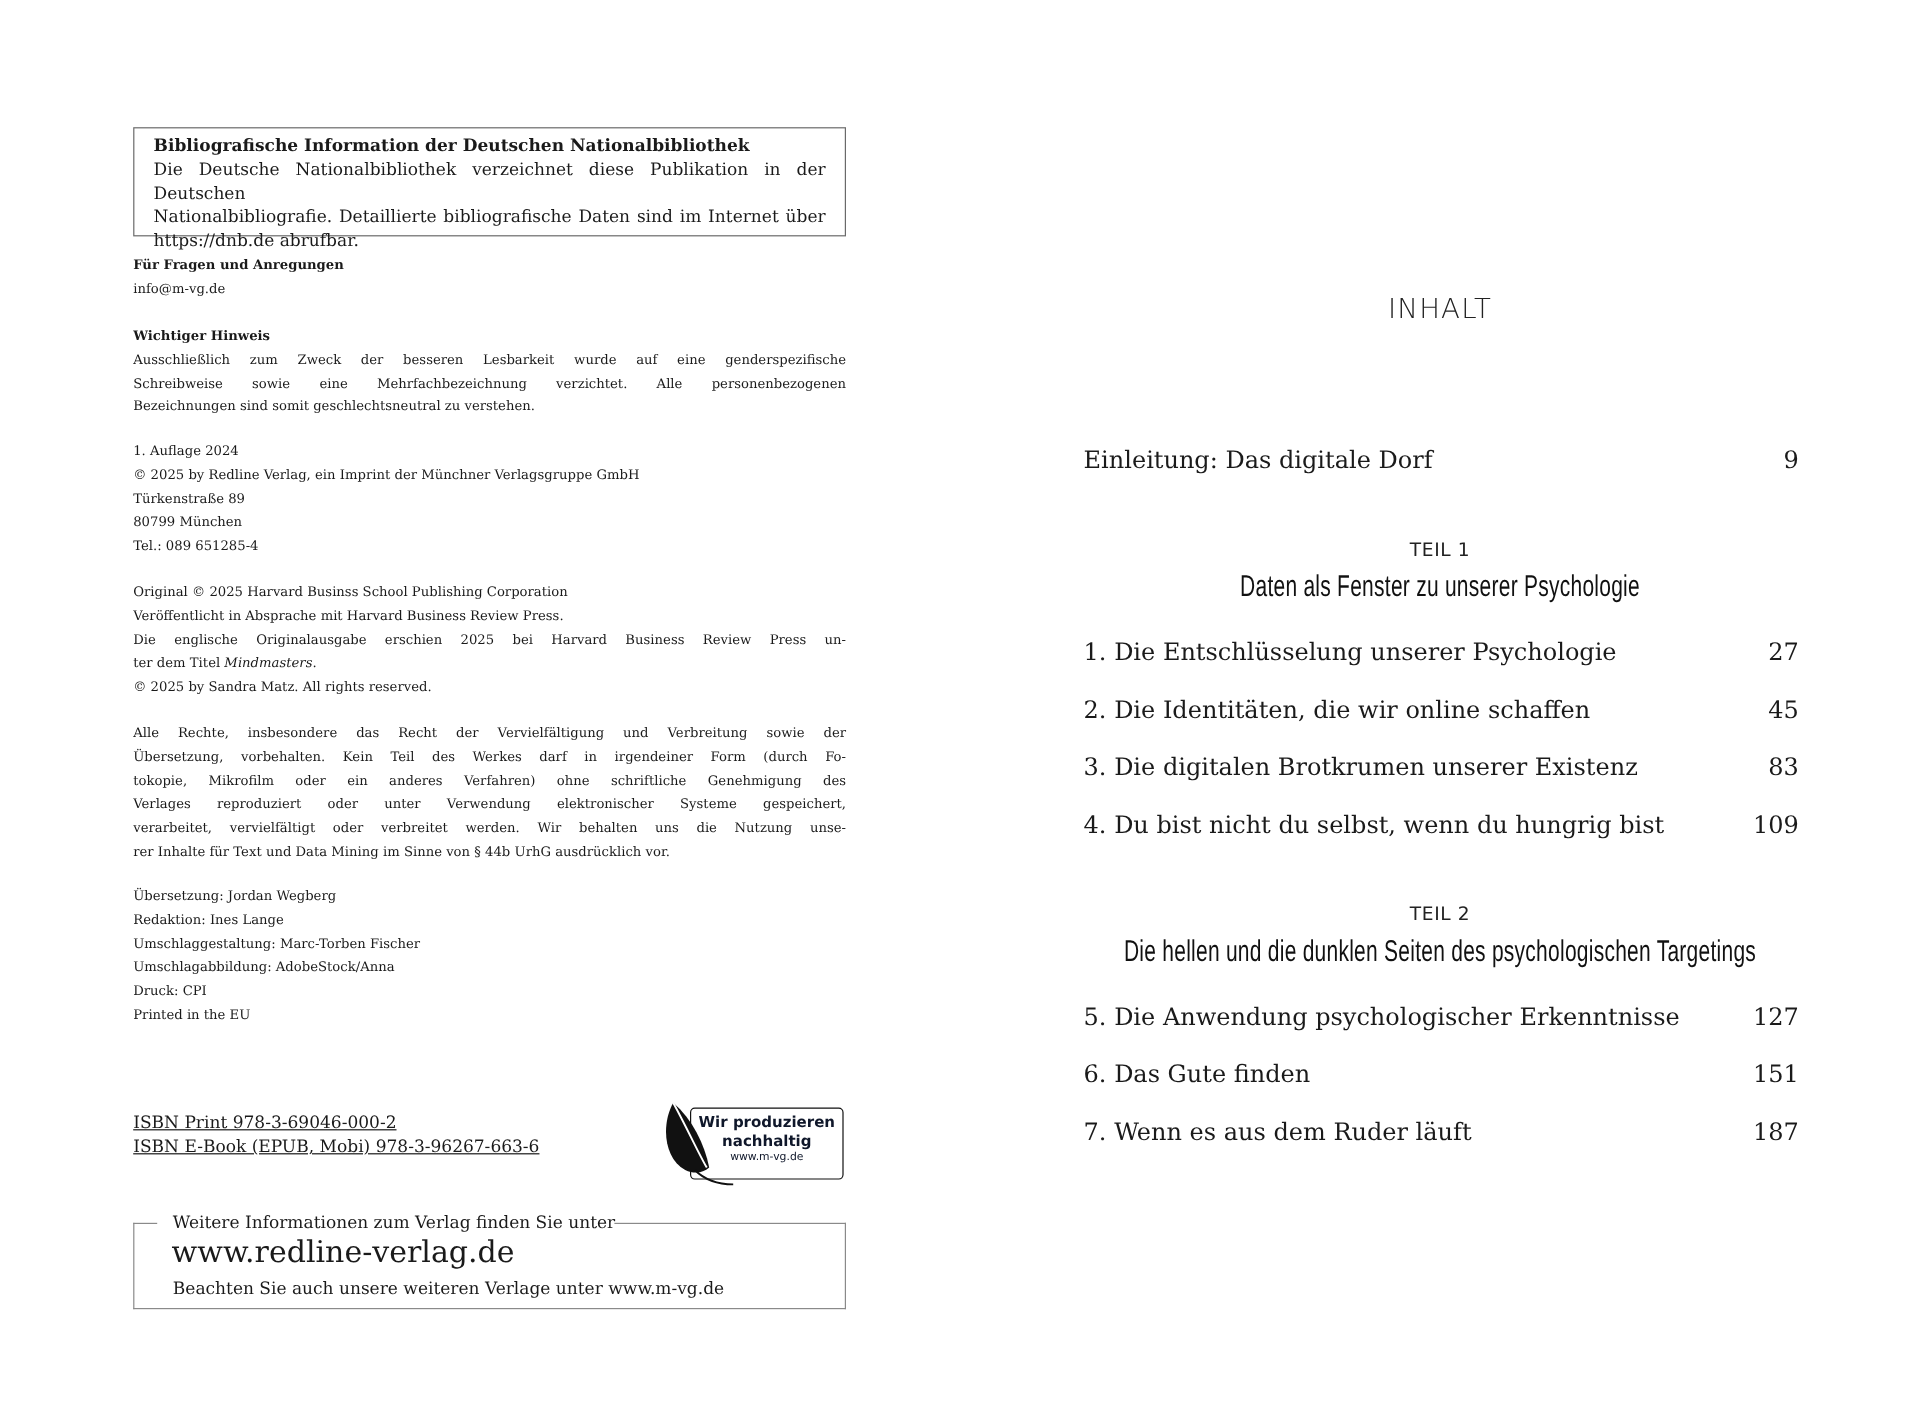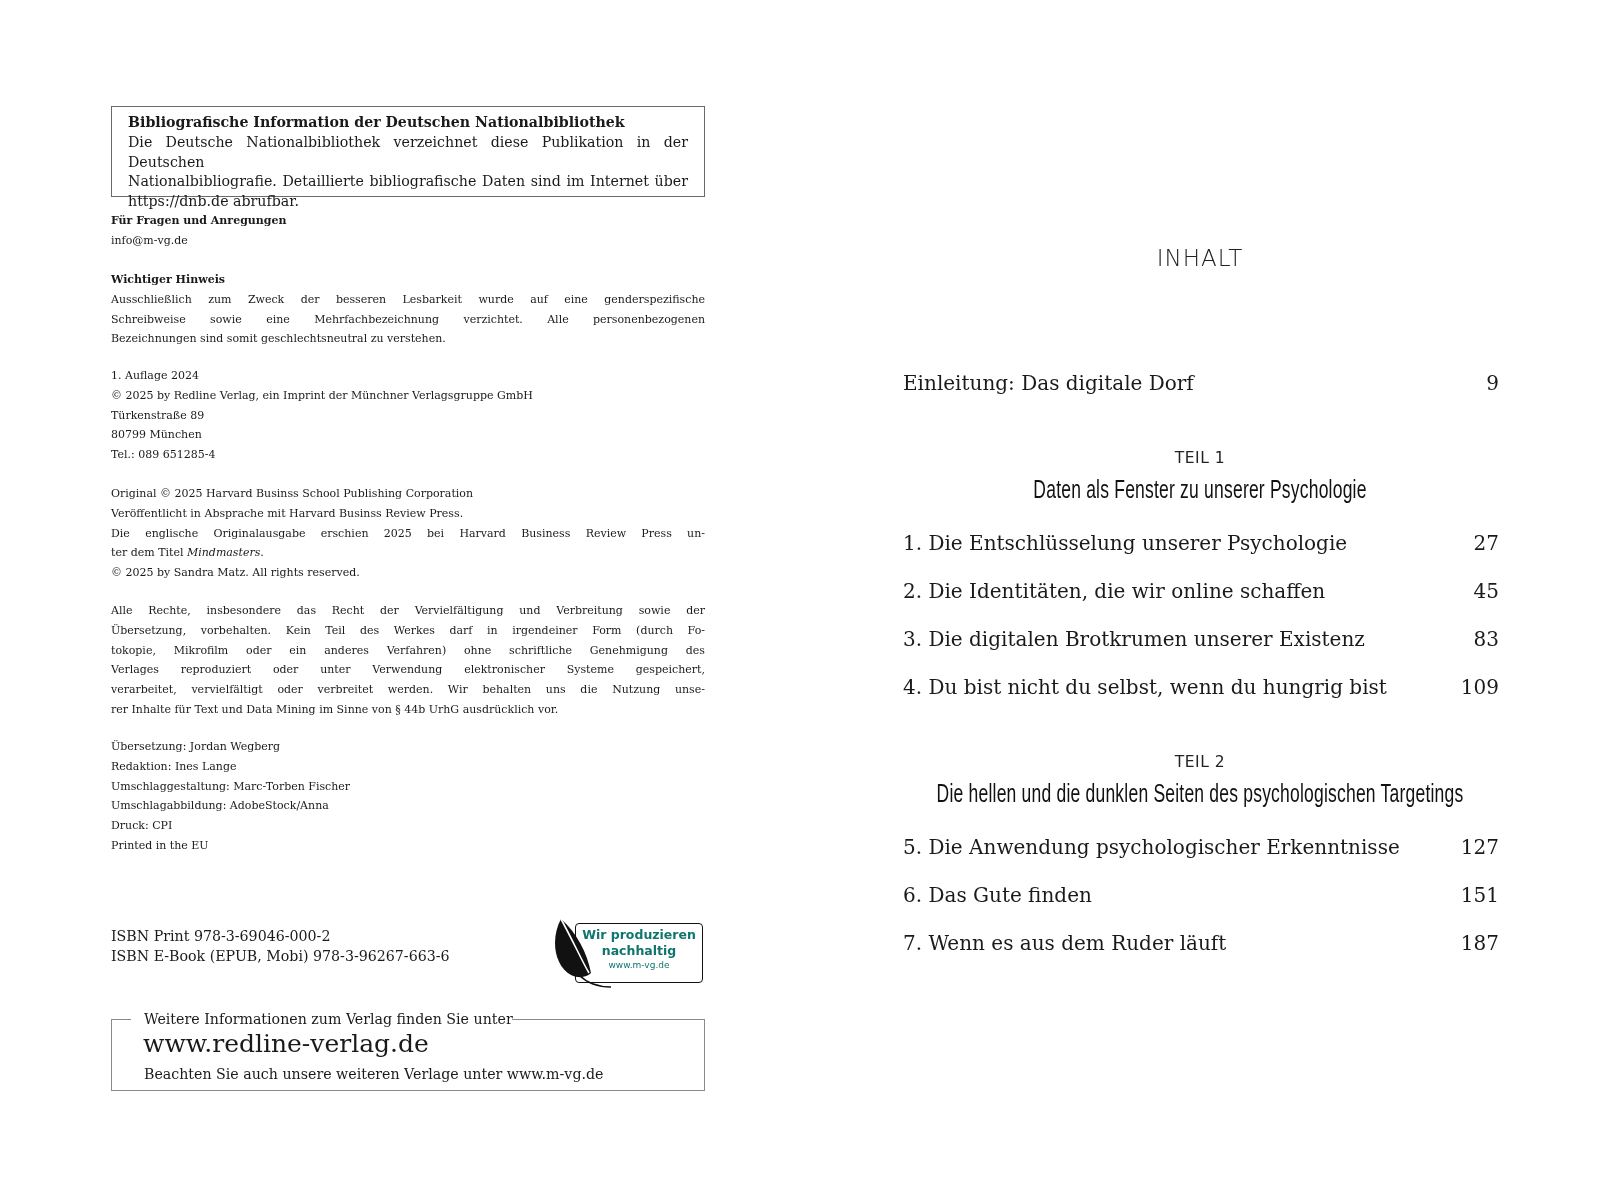--- a/index.html
+++ b/index.html
@@ -13,27 +13,27 @@
   .imprint p { margin: 0; }
   .bold { font-weight: bold; }
   .justify { text-align: justify; }
 
   .dnb-box { position: absolute; left: 111px; top: 106px; width: 594px; height: 91px;
              border: 1px solid #6a6a6a; box-sizing: border-box; padding: 6px 16px 0 16px;
              font-size: 14.2px; line-height: 19.8px; }
   .dnb-box p { margin: 0; }
 
   .isbn { position: absolute; left: 111px; top: 926px; font-size: 14.2px; line-height: 20px; }
-  .isbn p { margin: 0; }
+  .isbn p { margin: 0; text-decoration: underline; }
 
   .badge { position: absolute; left: 553px; top: 917px; width: 152px; height: 70px; }
   .badge-box { position: absolute; left: 22px; top: 6px; width: 128px; height: 60px;
                border: 1.5px solid #111; border-radius: 4px; box-sizing: border-box; }
   .badge-text { position: absolute; left: 22px; top: 10px; width: 128px; text-align: center;
-                font-family: "DejaVu Sans", sans-serif; color: #0f766e; }
+                font-family: "DejaVu Sans", sans-serif; color: #0f172a; }
   .badge-l1 { font-size: 12.5px; font-weight: bold; line-height: 16px; }
   .badge-l2 { font-size: 12.5px; font-weight: bold; line-height: 16px; }
   .badge-l3 { font-size: 9px; line-height: 13px; }
   .leaf { position: absolute; left: 0; top: 0; }
 
   .web-box { position: absolute; left: 111px; top: 1019px; width: 594px; height: 72px;
              border: 1px solid #8a8a8a; border-top: none; box-sizing: border-box; }
   .web-top-left { position: absolute; left: 111px; top: 1019px; width: 20px; border-top: 1px solid #8a8a8a; }
   .web-top-right { position: absolute; left: 512px; top: 1019px; width: 193px; border-top: 1px solid #8a8a8a; }
   .web-caption { position: absolute; left: 144px; top: 1009px; font-size: 14.2px; line-height: 20px; }
@@ -78,21 +78,21 @@
   <div class="imprint" style="top: 366px;">
     <p>1. Auflage 2024</p>
     <p>© 2025 by Redline Verlag, ein Imprint der Münchner Verlagsgruppe GmbH</p>
     <p>Türkenstraße 89</p>
     <p>80799 München</p>
     <p>Tel.: 089 651285-4</p>
   </div>
 
   <div class="imprint" style="top: 484px;">
     <p>Original © 2025 Harvard Businss School Publishing Corporation</p>
-    <p>Veröffentlicht in Absprache mit Harvard Businss Review Press.</p>
+    <p>Veröffentlicht in Absprache mit Harvard Business Review Press.</p>
     <p style="text-align: justify; text-align-last: justify;">Die englische Originalausgabe erschien 2025 bei Harvard Business Review Press un-</p>
     <p><span>ter dem Titel </span><i>Mindmasters</i><span>.</span></p>
     <p>© 2025 by Sandra Matz. All rights reserved.</p>
   </div>
 
   <div class="imprint" style="top: 601px;">
     <p style="text-align: justify; text-align-last: justify;">Alle Rechte, insbesondere das Recht der Vervielfältigung und Verbreitung sowie der</p>
     <p style="text-align: justify; text-align-last: justify;">Übersetzung, vorbehalten. Kein Teil des Werkes darf in irgendeiner Form (durch Fo-</p>
     <p style="text-align: justify; text-align-last: justify;">tokopie, Mikrofilm oder ein anderes Verfahren) ohne schriftliche Genehmigung des</p>
     <p style="text-align: justify; text-align-last: justify;">Verlages reproduziert oder unter Verwendung elektronischer Systeme gespeichert,</p>

